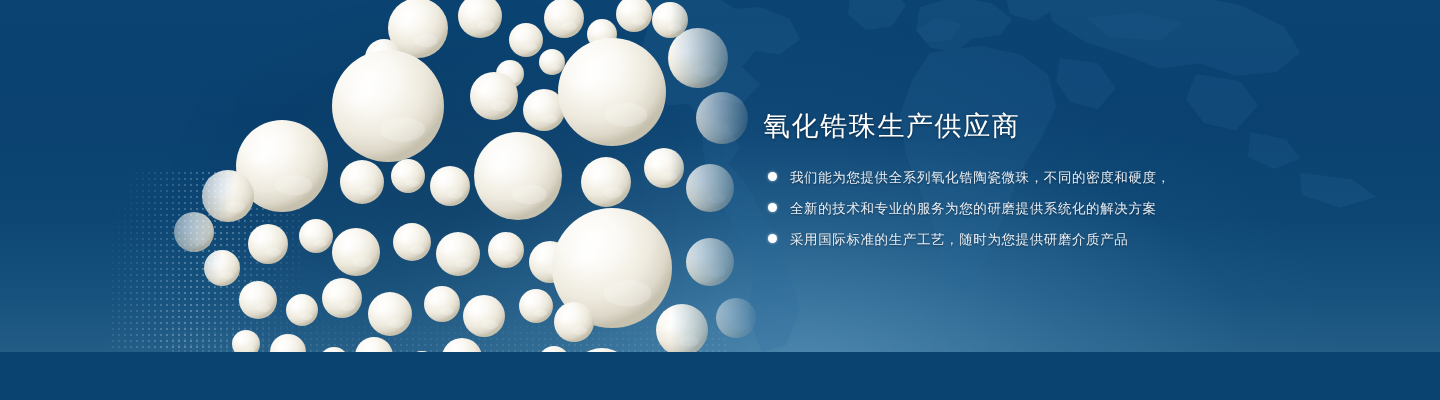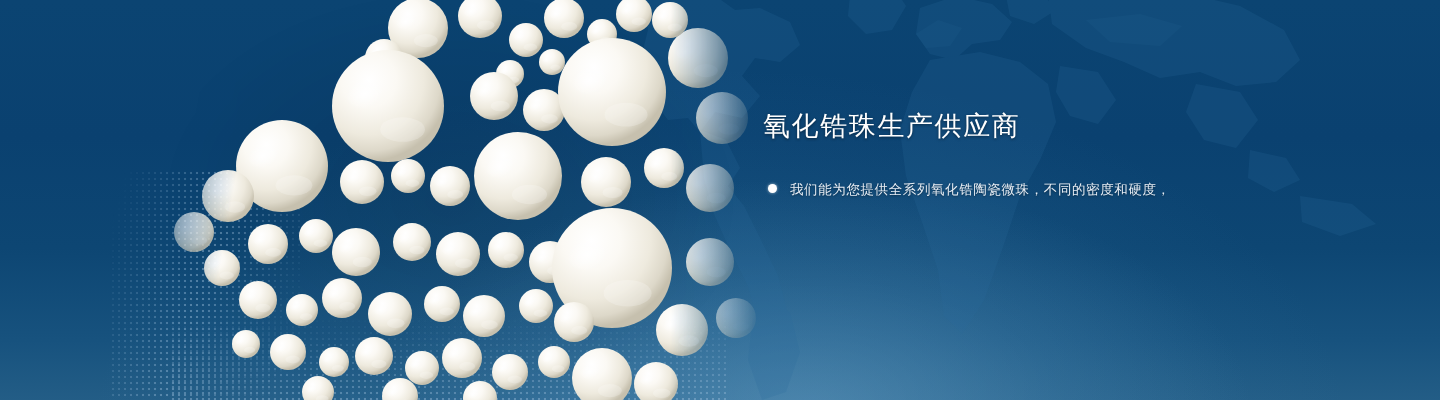--- a/index.html
+++ b/index.html
@@ -1,20 +1,20 @@
 <!DOCTYPE html>
 <html><head>
 <meta charset="utf-8">
 <style>
   * { margin:0; padding:0; box-sizing:border-box; }
   html,body { width:1440px; height:400px; overflow:hidden; background:#0a4270; }
   body { font-family:"Liberation Sans","DejaVu Sans",sans-serif; }
 
   .banner{
-    position:relative; width:1440px; height:400px; overflow:hidden;
+    position:relative; width:1440px; height:352px; overflow:hidden;
     background:
       radial-gradient(ellipse 620px 330px at 56% 104%, rgba(120,175,210,0.42) 0%, rgba(90,150,190,0.20) 42%, rgba(20,80,125,0.0) 72%),
       radial-gradient(ellipse 900px 520px at 50% 108%, rgba(70,135,180,0.30) 0%, rgba(20,80,125,0.0) 70%),
       linear-gradient(180deg, #0b4472 0%, #0a4170 34%, #0d4673 62%, #17527e 85%, #235d86 100%);
   }
 
   
   .worldmap{ position:absolute; inset:0; opacity:.40; pointer-events:none; }
   .worldmap svg{ width:100%; height:100%; display:block; }
 
@@ -49,21 +49,21 @@
   }
   .beads svg{ width:100%; height:100%; display:block; }
 
   
   .copy{ position:absolute; left:763px; top:108px; width:560px; }
   .headline{
     font-size:27px; line-height:36px; color:#ffffff; letter-spacing:1.6px;
     font-weight:400; text-shadow:0 1px 3px rgba(0,0,0,.45);
     white-space:nowrap;
   }
-  .points{ margin-top:34px; list-style:none; }
+  .points{ margin-top:22px; list-style:none; }
   .point{ position:relative; padding-left:27px; margin-bottom:8px; }
   .point:last-child{ margin-bottom:0; }
   .dot{
     position:absolute; left:5px; top:6px; width:9px; height:9px;
     border-radius:50%; background:#ffffff;
     box-shadow:0 0 3px rgba(255,255,255,.65);
   }
   .ptext{
     display:block; font-size:13.5px; line-height:23px; color:#e8eef5;
     letter-spacing:.6px; text-shadow:0 1px 2px rgba(0,0,0,.4);
@@ -209,16 +209,24 @@
   </div>
 
   <div class="copy">
     <div class="headline">氧化锆珠生产供应商</div>
 
     <ul class="points">
       <li class="point">
         <span class="dot"></span>
         <span class="ptext">我们能为您提供全系列氧化锆陶瓷微珠，不同的密度和硬度，</span>
       </li>
+      <li class="point">
+        <span class="dot"></span>
+        <span class="ptext">全新的技术和专业的服务为您的研磨提供系统化的解决方案</span>
+      </li>
+      <li class="point">
+        <span class="dot"></span>
+        <span class="ptext">采用国际标准的生产工艺，随时为您提供研磨介质产品</span>
+      </li>
     </ul>
   </div>
 
 </div>
 
 </body></html>

